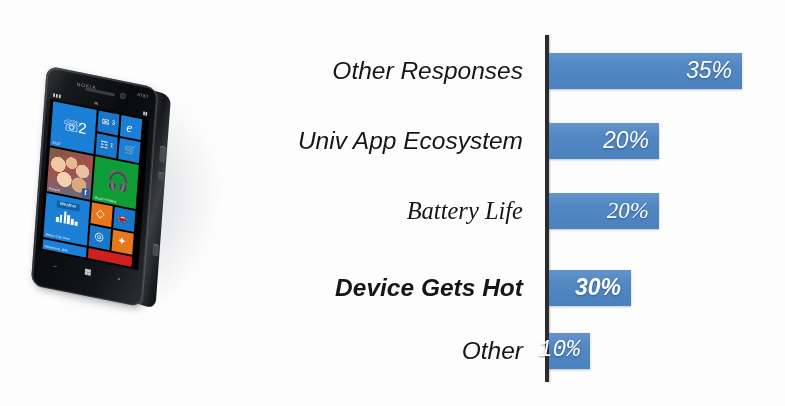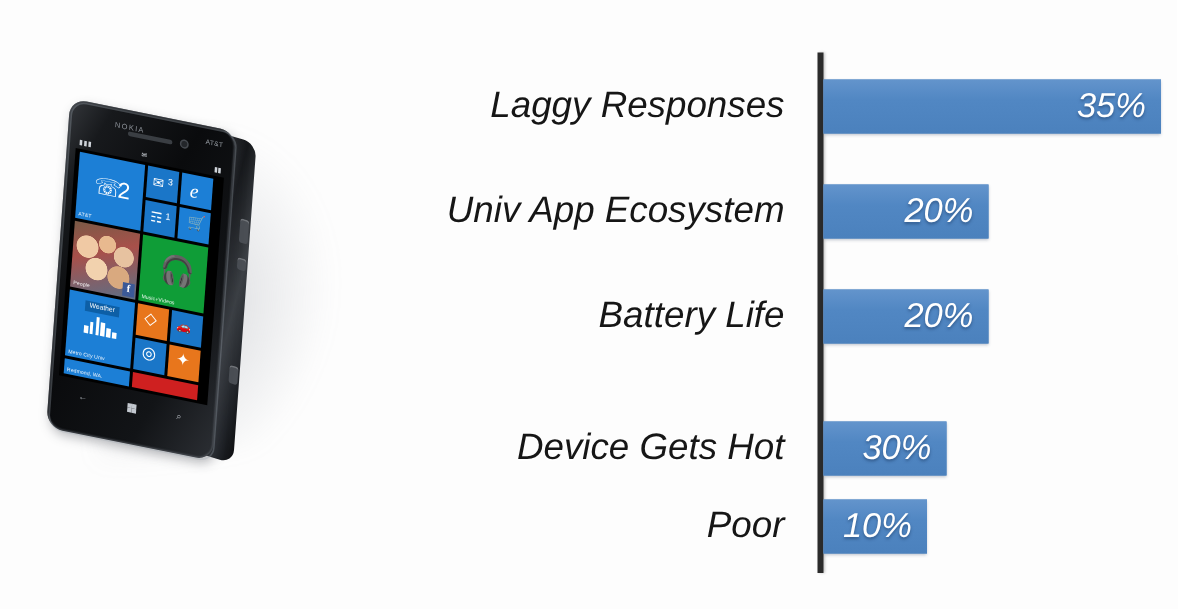--- a/index.html
+++ b/index.html
@@ -354,49 +354,49 @@
 
       </div>
     </div>
   </div>
 
   <div id="chart">
 
     <div class="axis-line"></div>
 
     <div class="row" style="top:53px;">
-      <div class="cat-label">Laggy Responses</div>
-      <div class="bar" style="width:225px;text-align:center;">
+      <div class="cat-label">Other Responses</div>
+      <div class="bar" style="width:193px;text-align:center;">
         <span class="bar-value">35%</span>
       </div>
     </div>
 
     <div class="row" style="top:123px;">
       <div class="cat-label">Univ App Ecosystem</div>
       <div class="bar" style="width:110px;">
         <span class="bar-value">20%</span>
       </div>
     </div>
 
-    <div class="row" style="top:193px;">
+    <div class="row" style="top:193px;font-family:Liberation Serif, serif;">
       <div class="cat-label">Battery Life</div>
       <div class="bar" style="width:110px;">
         <span class="bar-value">20%</span>
       </div>
     </div>
 
-    <div class="row" style="top:281px;">
+    <div class="row" style="top:270px;font-weight:bold;">
       <div class="cat-label">Device Gets Hot</div>
       <div class="bar" style="width:82px;">
         <span class="bar-value">30%</span>
       </div>
     </div>
 
     <div class="row" style="top:333px;">
-      <div class="cat-label">Poor</div>
-      <div class="bar" style="width:69px;">
+      <div class="cat-label">Other</div>
+      <div class="bar" style="width:41px;font-family:Liberation Mono, monospace;">
         <span class="bar-value">10%</span>
       </div>
     </div>
 
   </div>
 
 </div>
 
 </body></html>

